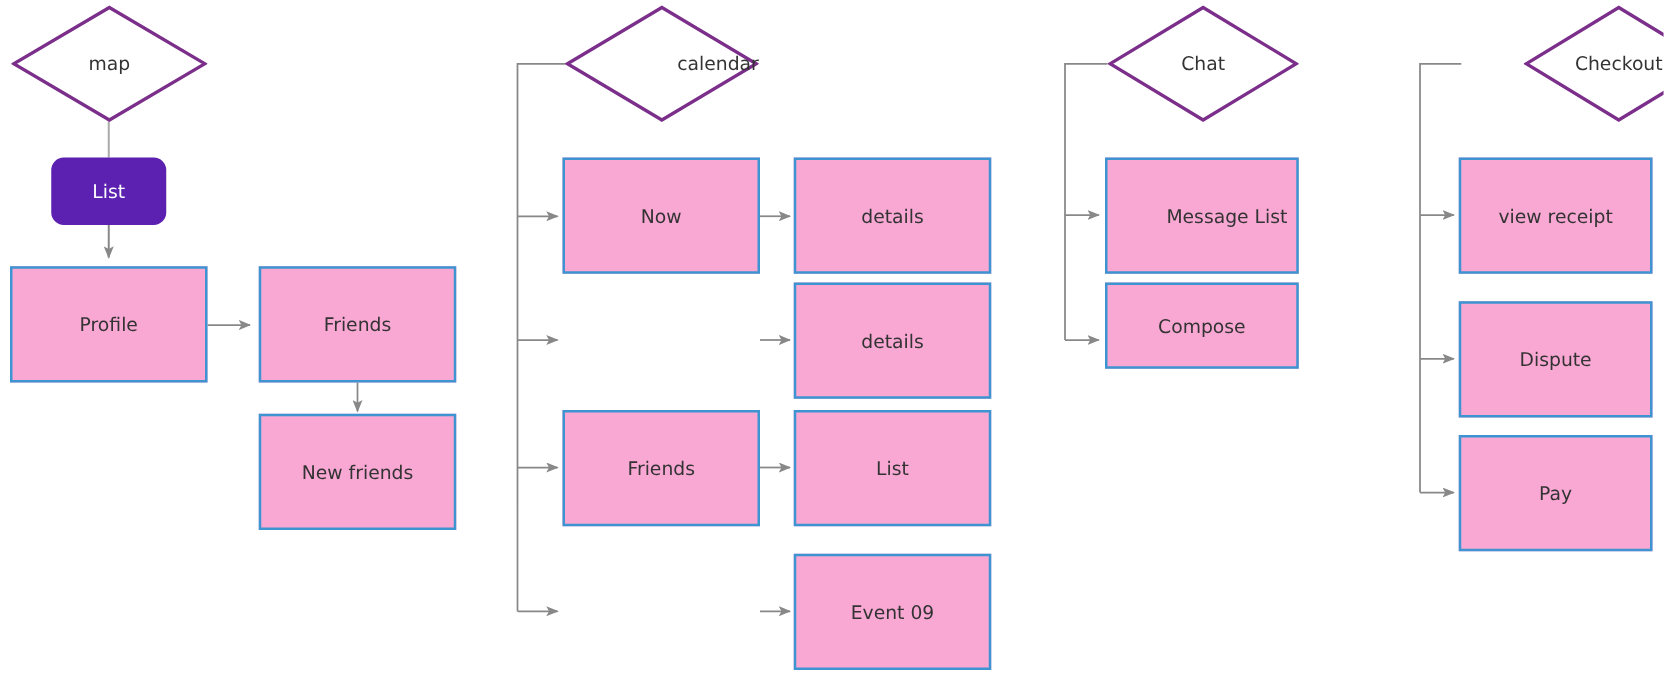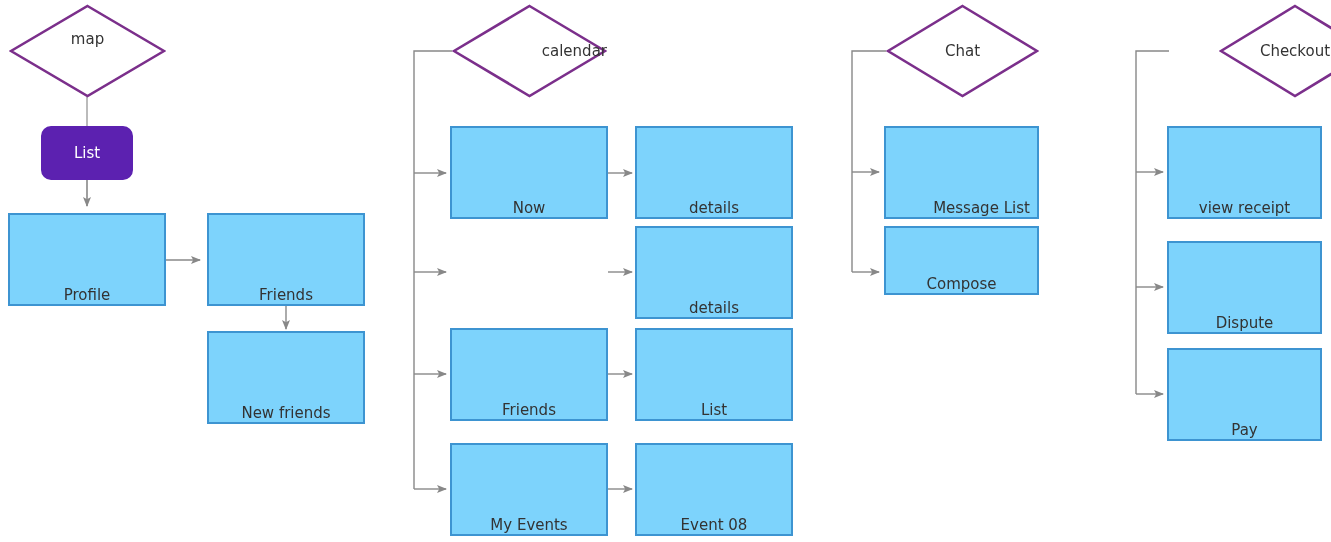--- a/index.html
+++ b/index.html
@@ -29,25 +29,24 @@
   .node {
     position: absolute;
     box-sizing: border-box;
     display: flex;
     align-items: center;
     justify-content: center;
     text-align: center;
   }
   .node-rect {
     border: 2px solid #3d94d1;
-    background: #7dd3fc;
+    background: #f9a8d4;
     color: #333333;
     font-size: 15px;
     line-height: 1.2;
-    align-items: flex-end;
   }
   .node-round {
     border: 2px solid #5c21b0;
     background: #5c21b0;
     border-radius: 10px;
     color: #ffffff;
     font-size: 15px;
   }
   .node-diamond {
     background: transparent;
@@ -143,21 +142,21 @@
     </g>
     <g>
       <path d="M1136,394 L1163,394" stroke="#888888" stroke-width="1.4" fill="none" marker-end="url(#arrow)"></path>
     </g>
   </svg>
 
   <div class="node node-diamond" style="left:9px; top:4px; width:157px; height:94px;">
     <svg class="diamond-shape" viewBox="0 0 157 94" preserveAspectRatio="none">
       <polygon points="78.5,2 155,47 78.5,92 2,47" fill="#ffffff" stroke="#7b2f8b" stroke-width="2.6"></polygon>
     </svg>
-    <span class="diamond-label" style="margin-top:26px;">map</span>
+    <span class="diamond-label" style="margin-top:38px;">map</span>
   </div>
 
   <div class="node node-round" style="left:41px; top:126px; width:92px; height:54px;">
     <span>List</span>
   </div>
 
   <div class="node node-rect" style="left:8px; top:213px; width:158px; height:93px;">
     <span>Profile</span>
   </div>
 
@@ -187,25 +186,22 @@
     <span>details</span>
   </div>
 
   <div class="node node-rect" style="left:450px; top:328px; width:158px; height:93px;">
     <span>Friends</span>
   </div>
   <div class="node node-rect" style="left:635px; top:328px; width:158px; height:93px;">
     <span>List</span>
   </div>
 
-  <div class="node node-rect" style="left:450px; top:443px; width:158px; height:93px;">
-    <span>My Events</span>
-  </div>
   <div class="node node-rect" style="left:635px; top:443px; width:158px; height:93px;">
-    <span>Event 08</span>
+    <span>Event 09</span>
   </div>
 
   <div class="node node-diamond" style="left:886px; top:4px; width:153px; height:94px;">
     <svg class="diamond-shape" viewBox="0 0 153 94" preserveAspectRatio="none">
       <polygon points="76.5,2 151,47 76.5,92 2,47" fill="#ffffff" stroke="#7b2f8b" stroke-width="2.6"></polygon>
     </svg>
     <span class="diamond-label" style="margin-top:38px;">Chat</span>
   </div>
 
   <div class="node node-rect" style="left:884px; top:126px; width:155px; height:93px;padding-left:40px;">

